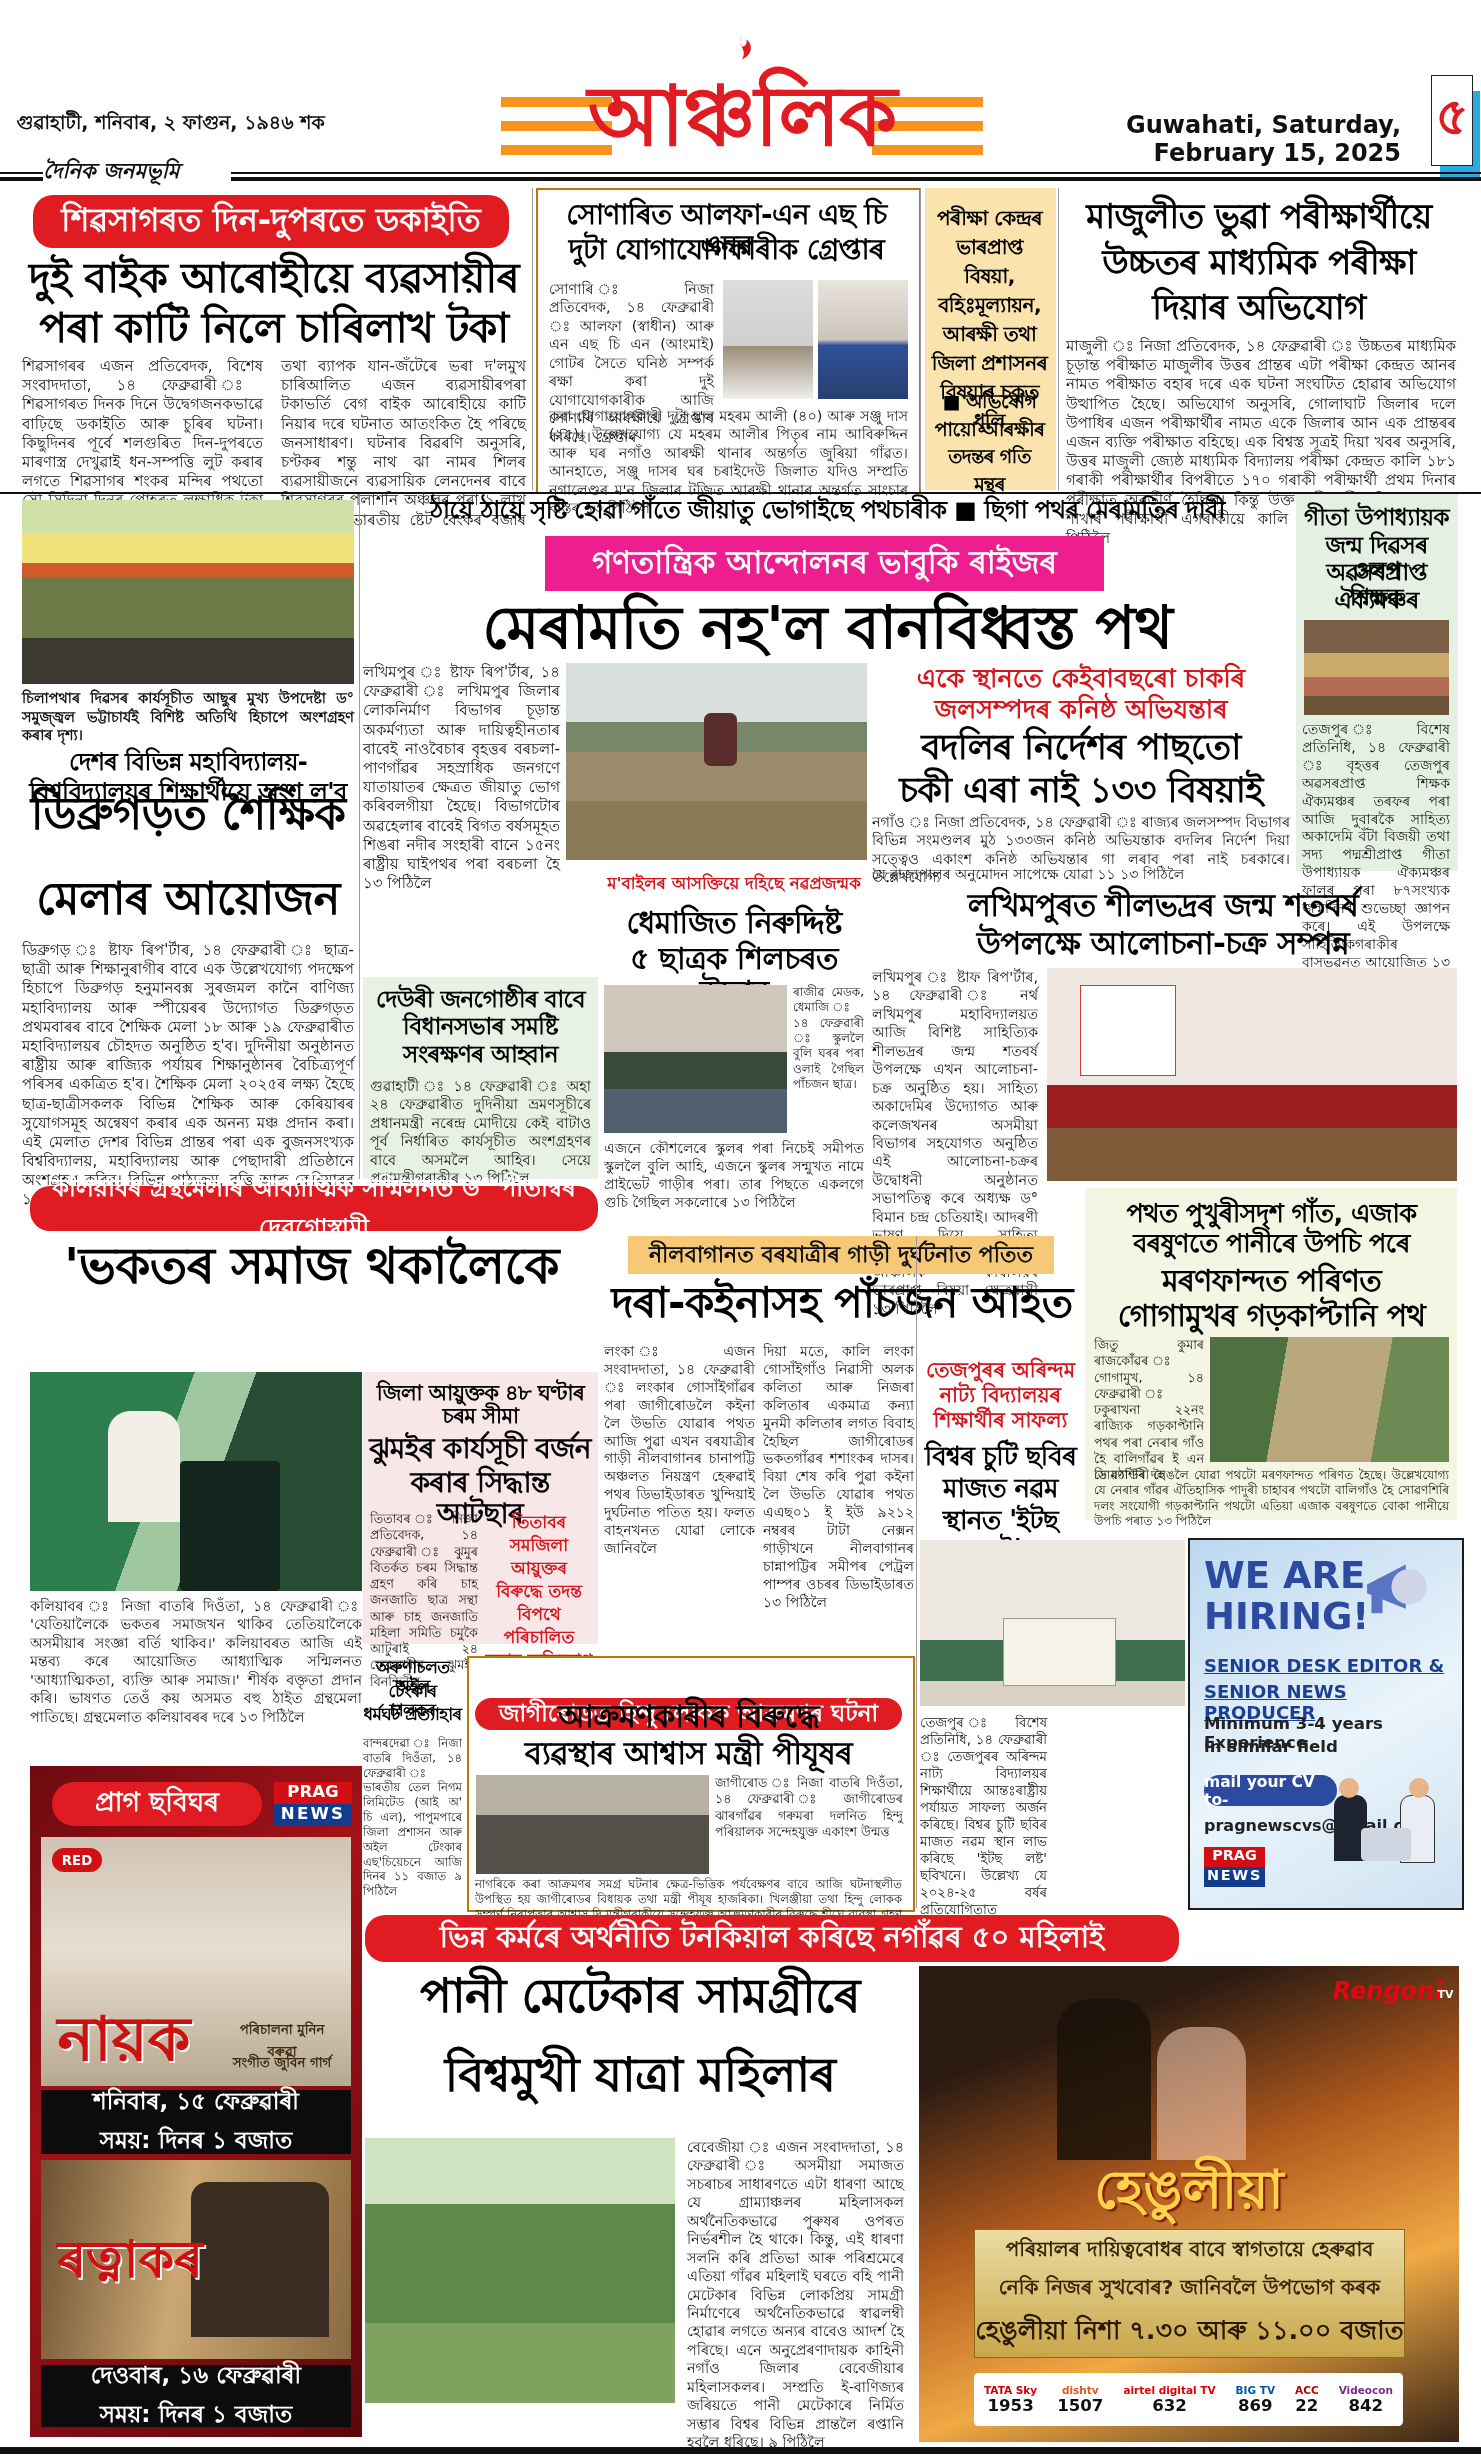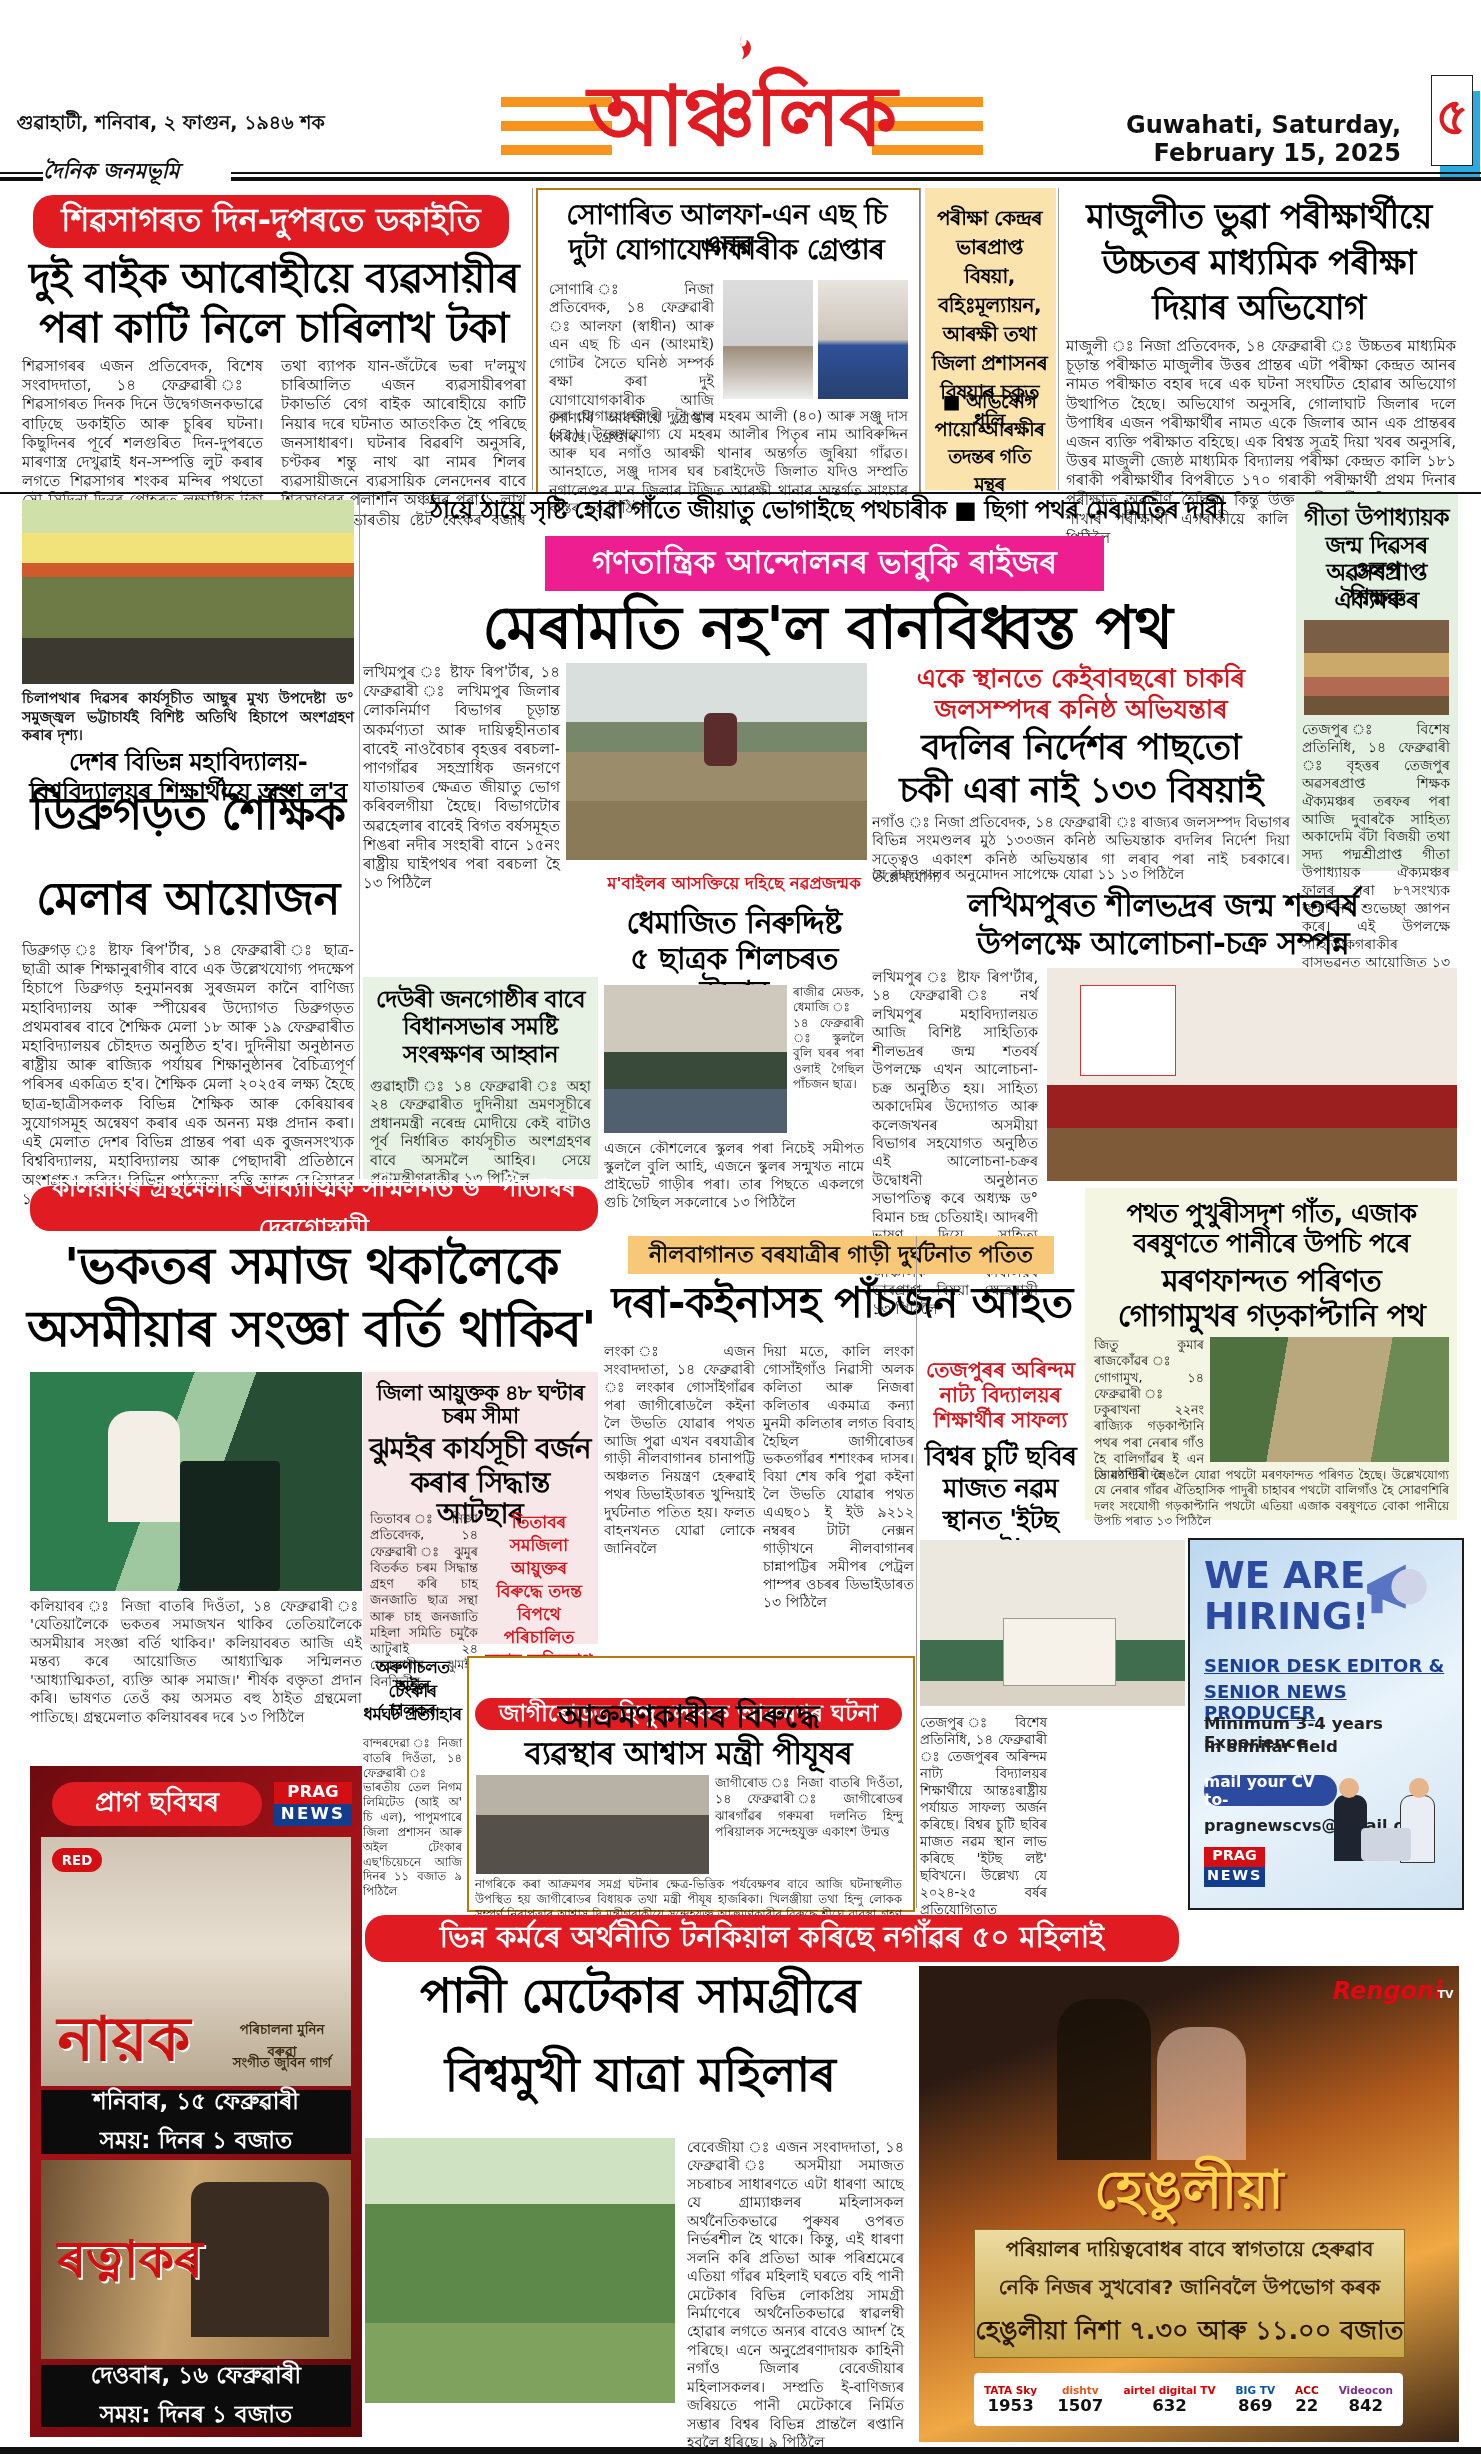--- a/index.html
+++ b/index.html
@@ -114,21 +114,20 @@
   </div>
 
   <div class="abs" style="left:363px;top:977px;width:235px;height:202px;background:#e7f2e4;"></div>
   <div class="abs hl" style="left:370px;top:987px;width:221px;font-size:23px;">দেউৰী জনগোষ্ঠীৰ বাবে</div>
   <div class="abs hl" style="left:370px;top:1014px;width:221px;font-size:23px;">বিধানসভাৰ সমষ্টি</div>
   <div class="abs hl" style="left:370px;top:1042px;width:221px;font-size:23px;">সংৰক্ষণৰ আহ্বান</div>
   <div class="abs body-txt" style="left:370px;top:1077px;width:221px;height:95px;font-size:14.4px;">গুৱাহাটী ঃ ১৪ ফেব্ৰুৱাৰী ঃ অহা ২৪ ফেব্ৰুৱাৰীত দুদিনীয়া ভ্ৰমণসূচীৰে প্ৰধানমন্ত্ৰী নৰেন্দ্ৰ মোদীয়ে কেই বাটাও পূৰ্ব নিৰ্ধাৰিত কাৰ্যসূচীত অংশগ্ৰহণৰ বাবে অসমলৈ আহিব। সেয়ে প্ৰধামন্ত্ৰীগৰাকীৰ      ১৩ পিঠিলৈ</div>
 
   <div class="abs banner-red" style="left:30px;top:1186px;width:568px;height:45px;font-size:24px;">কলিয়াবৰ গ্ৰন্থমেলাৰ আধ্যাত্মিক সন্মিলনত ড° পীতাম্বৰ দেৱগোস্বামী</div>
   <div class="abs hl" style="left:22px;top:1239px;width:579px;font-size:50px;">'ভকতৰ সমাজ থকালৈকে</div>
-  <div class="abs hl" style="left:22px;top:1302px;width:579px;font-size:50px;">অসমীয়াৰ সংজ্ঞা বৰ্তি থাকিব'</div>
   <div class="abs photo" style="left:30px;top:1372px;width:332px;height:219px;background:linear-gradient(110deg,#2e7d4f 0 40%,#9fc7a0 40% 55%,#274e35 55%);">
     <div class="abs" style="left:78px;top:39px;width:72px;height:111px;background:#f3efe6;border-radius:22px 22px 0 0;"></div>
     <div class="abs" style="left:150px;top:89px;width:100px;height:130px;background:#13251c;border-radius:4.4px;"></div>
   </div>
   <div class="abs body-txt" style="left:30px;top:1597px;width:332px;height:161px;font-size:14.4px;">কলিয়াবৰ ঃ নিজা বাতৰি দিওঁতা, ১৪ ফেব্ৰুৱাৰী ঃ 'যেতিয়ালৈকে ভকতৰ সমাজখন থাকিব তেতিয়ালৈকে অসমীয়াৰ সংজ্ঞা বৰ্তি থাকিব।' কলিয়াবৰত আজি এই মন্তব্য কৰে আয়োজিত আধ্যাত্মিক সন্মিলনত 'আধ্যাত্মিকতা, ব্যক্তি আৰু সমাজ।' শীৰ্ষক বক্তৃতা প্ৰদান কৰি। ভাষণত তেওঁ কয় অসমত বহু ঠাইত গ্ৰন্থমেলা পাতিছে। গ্ৰন্থমেলাত কলিয়াবৰৰ দৰে      ১৩ পিঠিলৈ</div>
 
   <div class="abs" style="left:363px;top:1372px;width:235px;height:272px;background:#f8e7e8;"></div>
   <div class="abs hl" style="left:370px;top:1382px;width:221px;font-size:21px;">জিলা আয়ুক্তক ৪৮ ঘণ্টাৰ চৰম সীমা</div>
   <div class="abs hl" style="left:368px;top:1434px;width:224px;font-size:28px;">ঝুমইৰ কাৰ্যসূচী বৰ্জন</div>
   <div class="abs hl" style="left:368px;top:1468px;width:224px;font-size:28px;">কৰাৰ সিদ্ধান্ত আটছাৰ</div>

